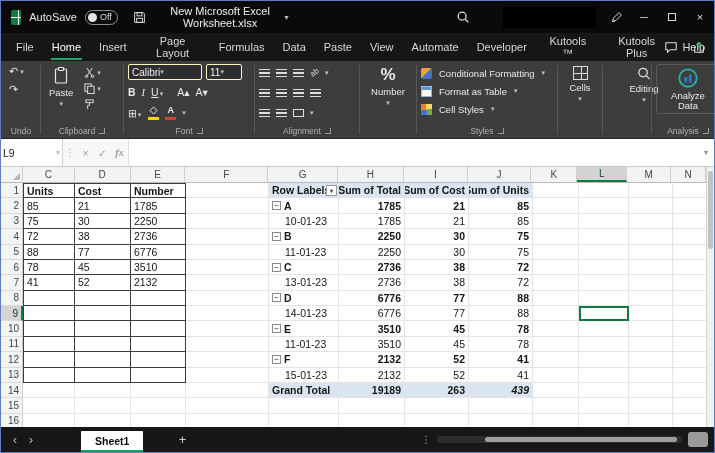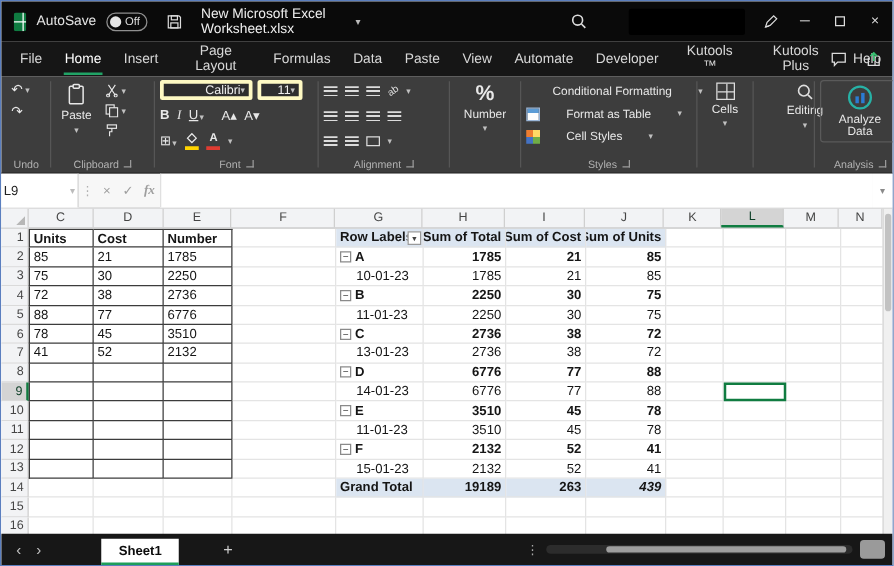--- a/index.html
+++ b/index.html
@@ -7,21 +7,21 @@
   .window { position:relative; width:715px; height:453px; background:#fff; border:1px solid #5b7fbf; overflow:hidden; }
 
   
   .titlebar { position:absolute; top:0; left:0; right:0; height:32px; background:#0a0a0a; display:flex; align-items:center; color:#e6e6e6; font-size:11px; }
   .excel-logo { width:15px; height:15px; margin:0 8px 0 10px; border-radius:2px; background:
       linear-gradient(#fff 0 0) 7px 0/1px 15px no-repeat,
       linear-gradient(#fff 0 0) 0 7px/15px 1px no-repeat, #0f7b41; }
   .toggle { display:flex; align-items:center; gap:3px; border:1px solid #8f8f8f; border-radius:8px; height:15px; padding:0 5px 0 2px; margin:0 8px; font-size:9px; color:#ddd; }
   .knob { width:9px; height:9px; border-radius:50%; background:#e6e6e6; }
   .tb-icon { margin:0 7px; display:flex; align-items:center; }
-  .filename { display:flex; align-items:center; gap:5px; margin-left:8px; font-size:11px; color:#f0f0f0; }
+  .filename { display:flex; align-items:center; gap:5px; margin-left:8px; font-size:11px; color:#f0f0f0;text-align:center; }
   .chev { font-size:8px; color:#bbb; }
   .tb-search { margin-left:168px; }
   .redacted { width:135px; height:21px; background:#000; border-radius:2px; margin-left:26px; }
   .tb-pen { margin-left:14px; }
   .win-controls { margin-left:auto; display:flex; height:32px; }
   .win-btn { width:28px; display:flex; align-items:center; justify-content:center; color:#ddd; font-size:11px; }
   .restore-box { width:8px; height:8px; border:1px solid #ddd; }
 
   
   .tabrow { position:absolute; top:32px; left:0; right:0; height:28px; background:#161616; display:flex; align-items:stretch; padding-left:6px; }
@@ -34,30 +34,30 @@
   .ribbon { position:absolute; top:60px; left:0; right:0; height:78px; background:#3d3d3d; border-bottom:1px solid #252525; display:flex; align-items:stretch; padding:0 2px; color:#e8e8e8; }
   .rgroup { display:flex; flex-direction:column; justify-content:space-between; padding:3px 3px 1px; flex:none; }
   .rg-label { height:12px; font-size:8.5px; color:#b2b2b2; display:flex; align-items:center; justify-content:center; gap:4px; }
   .launcher { width:6px; height:6px; border-right:1px solid #9a9a9a; border-bottom:1px solid #9a9a9a; }
   .rsep { width:1px; background:#565656; margin:4px 1px; flex:none; }
   .rbtn { display:flex; align-items:center; gap:2px; color:#e8e8e8; font-size:11px; background:none; border:none; padding:1px 3px; }
   .mini { font-size:7px; color:#c0c0c0; }
   .stack-col { display:flex; flex-direction:column; gap:3px; }
   .bigbtn { display:flex; flex-direction:column; align-items:center; justify-content:flex-start; gap:2px; background:none; border:none; color:#e8e8e8; font-size:9.5px; padding:2px 4px; }
   .cb-row { display:flex; gap:4px; }
-  .combo { display:flex; align-items:center; justify-content:flex-end; background:#2e2e2e; border:3px solid #fef9c3; border-radius:2px; height:16px; font-size:10px; color:#eee; padding:0 3px; }
+  .combo { display:flex; align-items:center; justify-content:flex-start; background:#2e2e2e; border:1px solid #fef9c3; border-radius:2px; height:16px; font-size:10px; color:#eee; padding:0 3px; }
   .fmt-row { display:flex; align-items:center; gap:6px; height:17px; }
   .fmt { font-size:10.5px; color:#e8e8e8; display:flex; align-items:flex-end; gap:1px; }
   .fmt b { font-weight:bold; } .fmt i { font-family:"Liberation Serif", serif; }
   .colorbar { display:flex; flex-direction:column; align-items:center; line-height:9px; }
   .bar { width:11px; height:2.5px; margin-top:1px; }
   .al { width:11px; height:8px; background:repeating-linear-gradient(to bottom,#dcdcdc 0 1.4px, transparent 1.4px 3.3px); }
   .merge { width:11px; height:8px; border:1px solid #dcdcdc; }
   .orient { font-size:8px; color:#dcdcdc; transform:rotate(-35deg); }
-  .style-row { display:flex; align-items:center; gap:21px; height:18px; font-size:9.5px; white-space:nowrap; }
+  .style-row { display:flex; align-items:center; gap:7px; height:18px; font-size:9.5px; white-space:nowrap; }
   .ic-cf { width:11px; height:11px; border-radius:2px; background:linear-gradient(135deg,#e8a33d 50%,#4472c4 50%); }
   .ic-fat { width:11px; height:11px; border:1px solid #9ab6d8; background:linear-gradient(#5b9bd5 0 3px, #fdfdfd 3px); }
   .ic-cs { width:11px; height:11px; background:conic-gradient(#ffd966 0 25%, #70ad47 0 50%, #4472c4 0 75%, #ed7d31 0); }
   .ic-cells { width:15px; height:14px; border:1px solid #ddd;
       background:linear-gradient(#ddd 0 0) 0 6px/15px 1px no-repeat, linear-gradient(#ddd 0 0) 7px 0/1px 14px no-repeat; }
   .pct { font-size:17px; font-weight:bold; line-height:18px; }
   .analyze-btn { border:1px solid #5a5a5a; border-radius:3px; width:64px; text-align:center; line-height:10px; }
 
   
   .formulabar { position:absolute; top:138px; left:0; right:0; height:28px; background:#f7f7f7; border-bottom:1px solid #c9c9c9; display:flex; align-items:stretch; }

